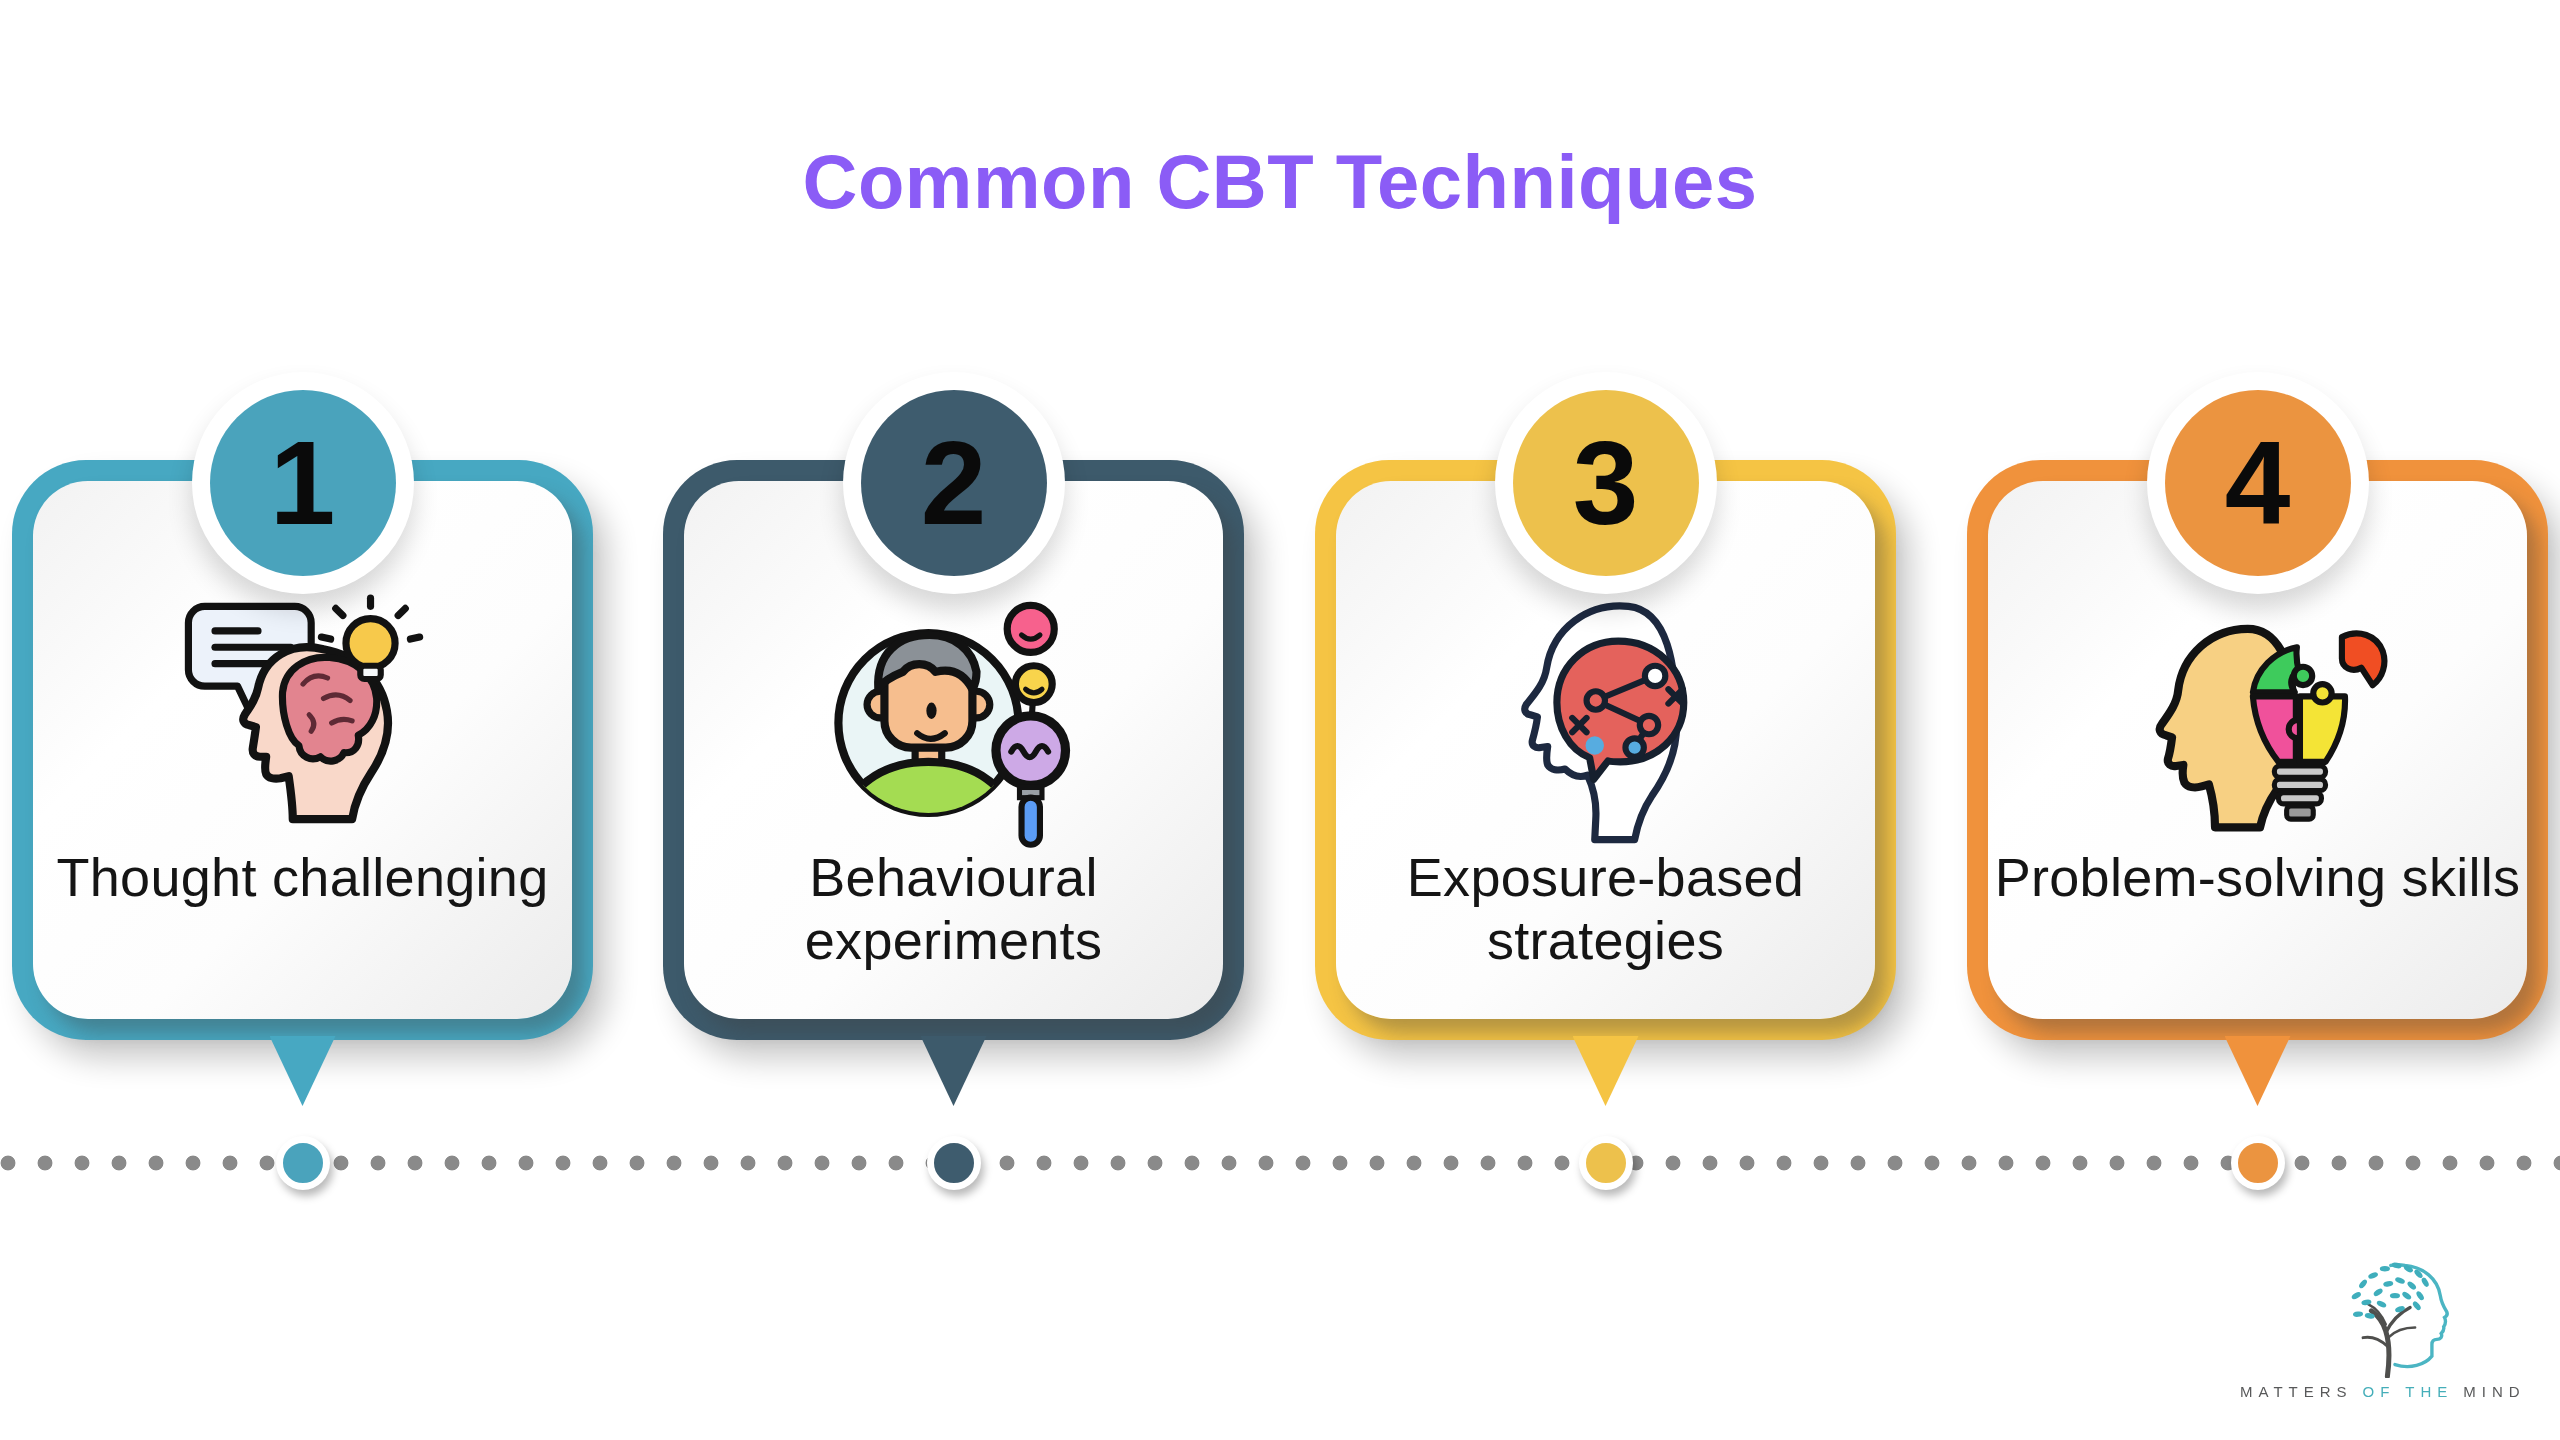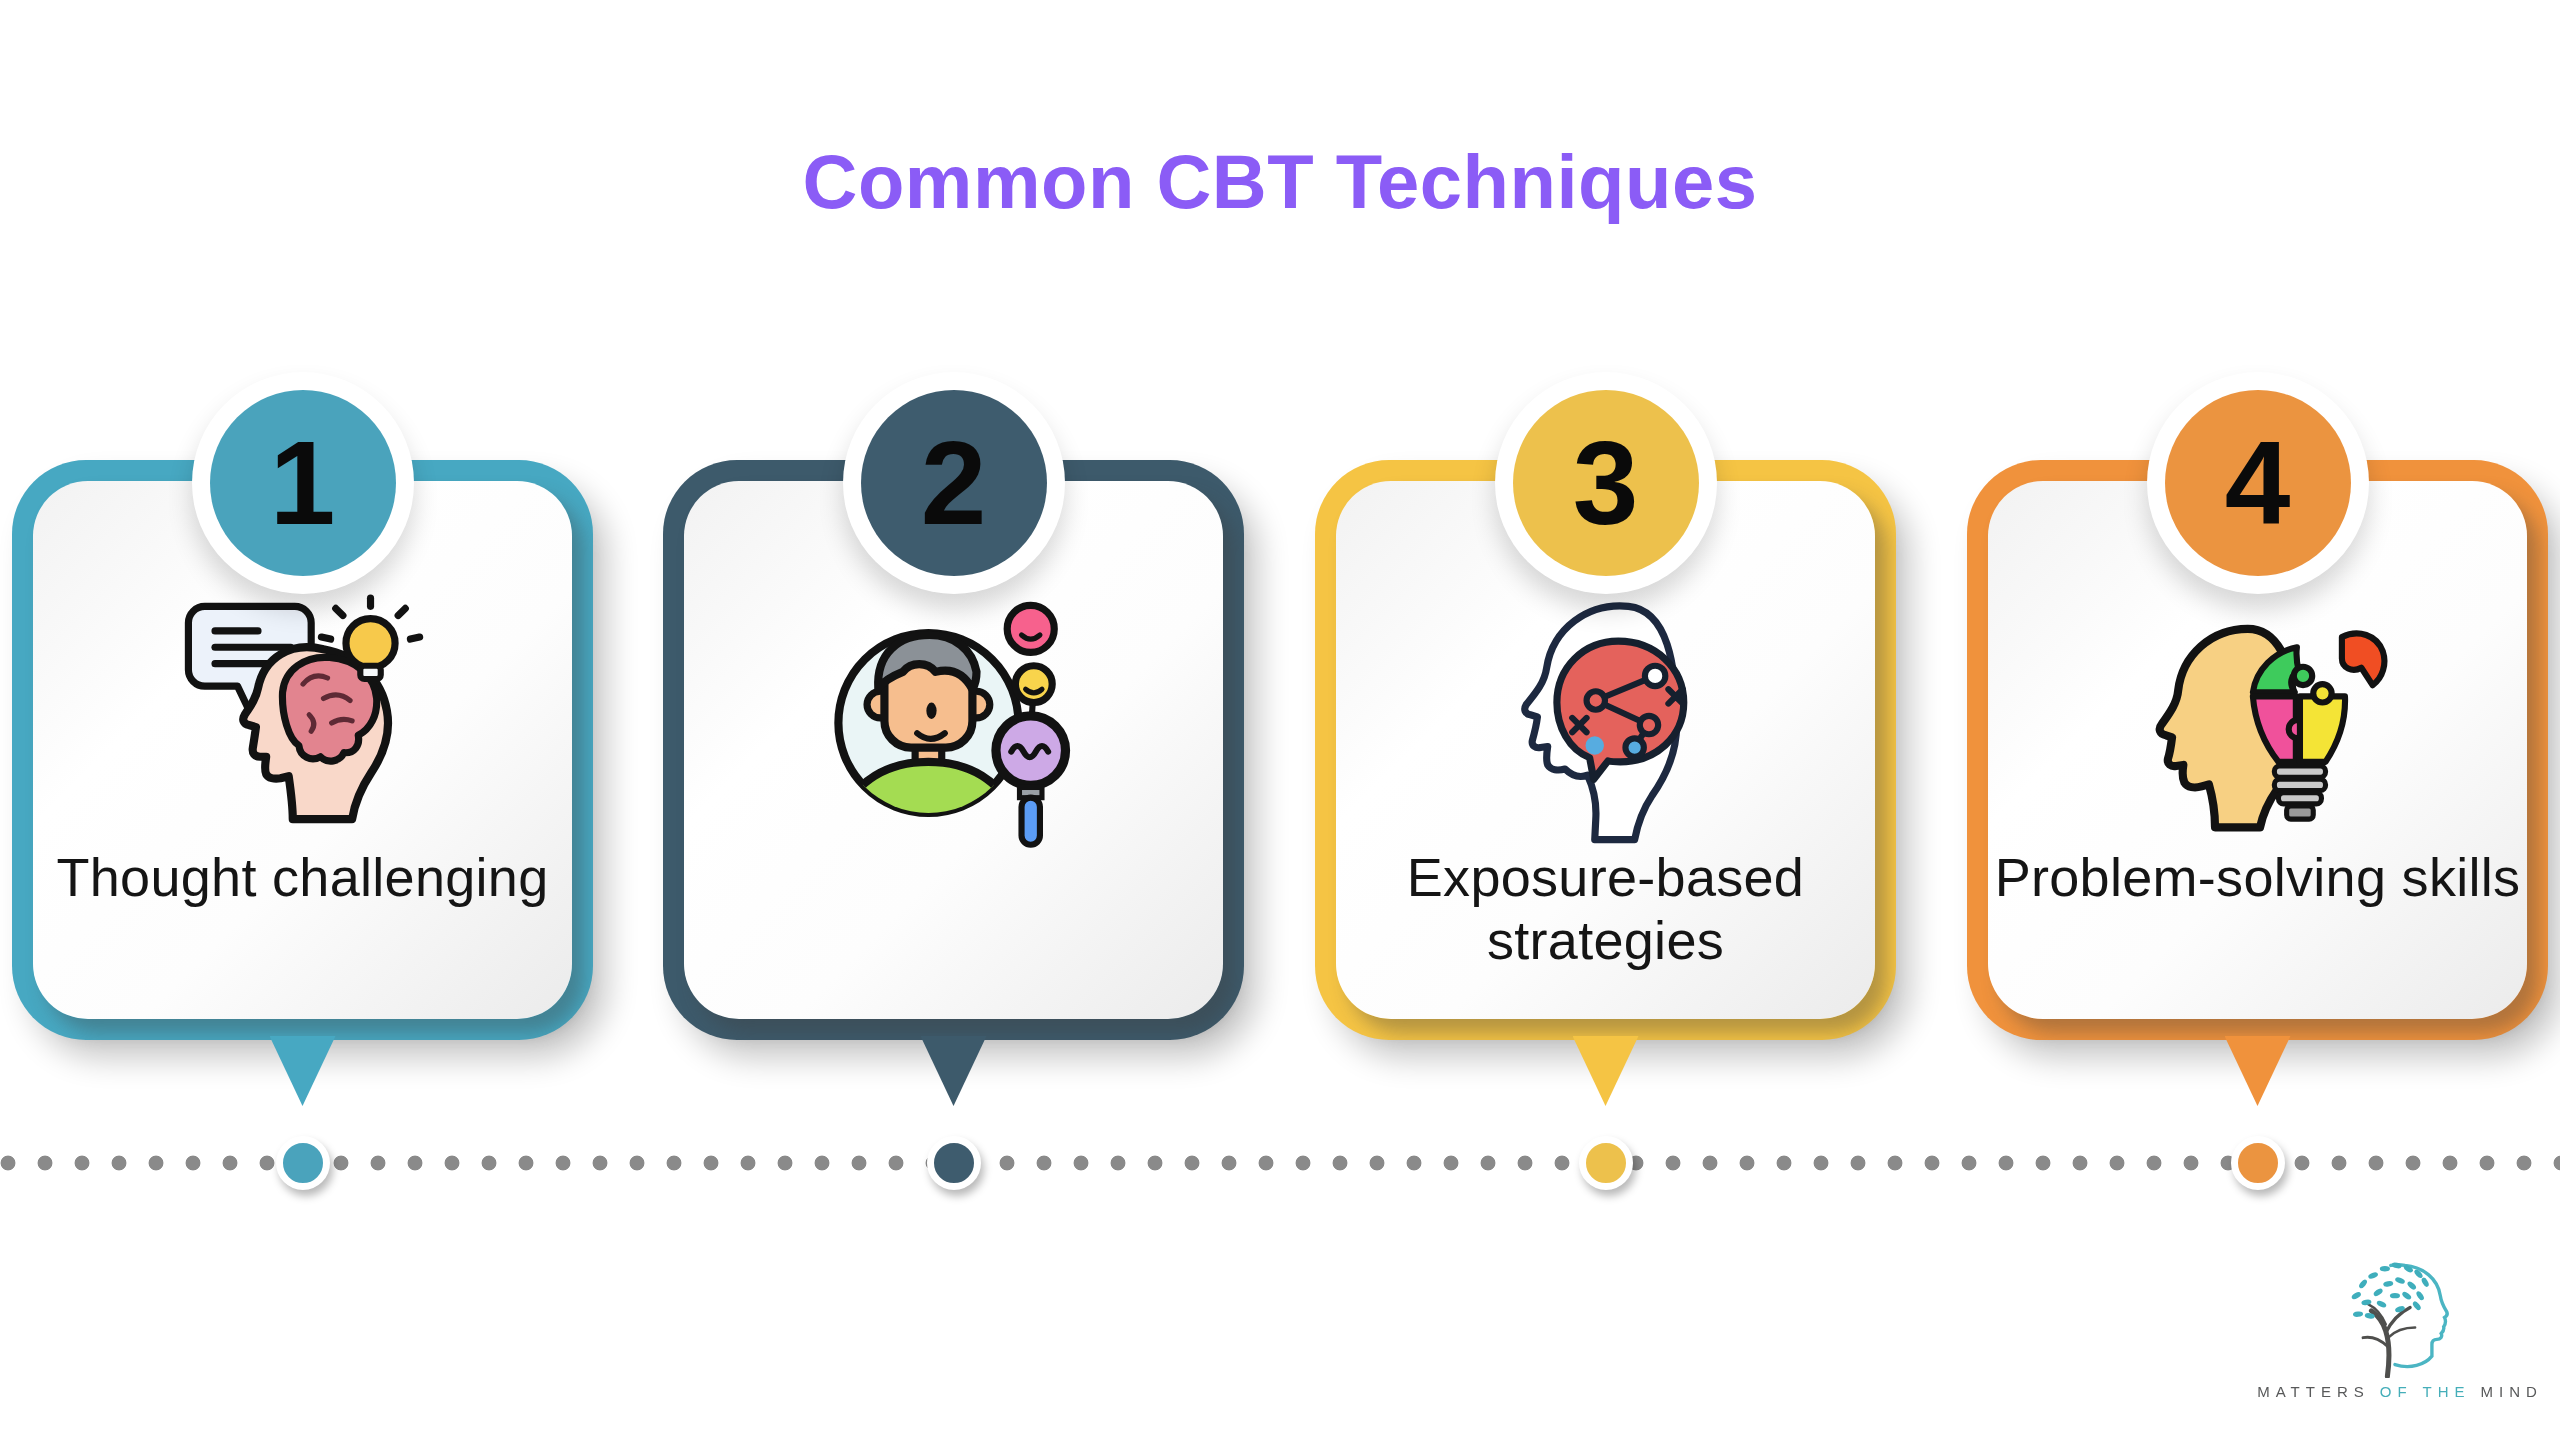--- a/index.html
+++ b/index.html
@@ -53,21 +53,21 @@
     width:66px;height:70px;background:var(--accent);
     clip-path:polygon(0 0,100% 0,50% 100%);
     filter:drop-shadow(3px 4px 3px rgba(0,0,0,.18));
   }
   .timeline-dot{
     position:absolute;top:676px;left:50%;transform:translateX(-50%);
     width:40px;height:40px;border-radius:50%;background:var(--circle);
     border:7px solid #ffffff;box-shadow:3px 6px 9px rgba(0,0,0,.28);
   }
   
-  .logo{position:absolute;left:2240px;top:1252px;width:320px;text-align:center;z-index:1;}
+  .logo{position:absolute;left:2240px;top:1252px;width:320px;text-align:left;z-index:1;}
   .logo svg{display:block;margin:0 auto;width:200px;height:126px;}
   .logo-text{
     margin-top:5px;font-size:15px;letter-spacing:6px;color:#58595A;
     white-space:nowrap;font-weight:500;
   }
   .logo-text .word{margin-right:10px;}
   .logo-text .word:last-child{margin-right:0;}
   .logo-text .teal{color:#45AEB9;}
 </style>
 </head>
@@ -140,20 +140,21 @@
       <path d="M196,44 q9,8 18,0" fill="none" stroke="#121212" stroke-width="5" stroke-linecap="round"></path>
       <circle cx="208" cy="92" r="18" fill="#F8D44C" stroke="#121212" stroke-width="7"></circle>
       <path d="M200,97 q8,7 16,0" fill="none" stroke="#121212" stroke-width="5" stroke-linecap="round"></path>
       <line x1="207" y1="110" x2="206" y2="124" stroke="#121212" stroke-width="6"></line>
       <circle cx="205" cy="157" r="34" fill="#CDA9E6" stroke="#121212" stroke-width="9"></circle>
       <path d="M186,158 q6,-11 12,0 q6,11 12,0 q6,-11 12,0" fill="none" stroke="#121212" stroke-width="6" stroke-linecap="round"></path>
       <rect x="194" y="193" width="22" height="10" fill="#9AA0A6" stroke="#121212" stroke-width="5"></rect>
       <rect x="196" y="203" width="18" height="46" rx="9" fill="#5B9CF5" stroke="#121212" stroke-width="6"></rect>
     </svg>
   </div>
+  <div class="card-label">Behavioural experiments</div>
   <div class="pointer"></div>
   <div class="timeline-dot"></div>
   <div class="badge">
     <div class="badge-circle">
       <span class="badge-number">2</span>
     </div>
   </div>
 </div>
 
 <div class="card" style="left: 1315px; --accent: #F5C444; --circle: #EDC14C;">

